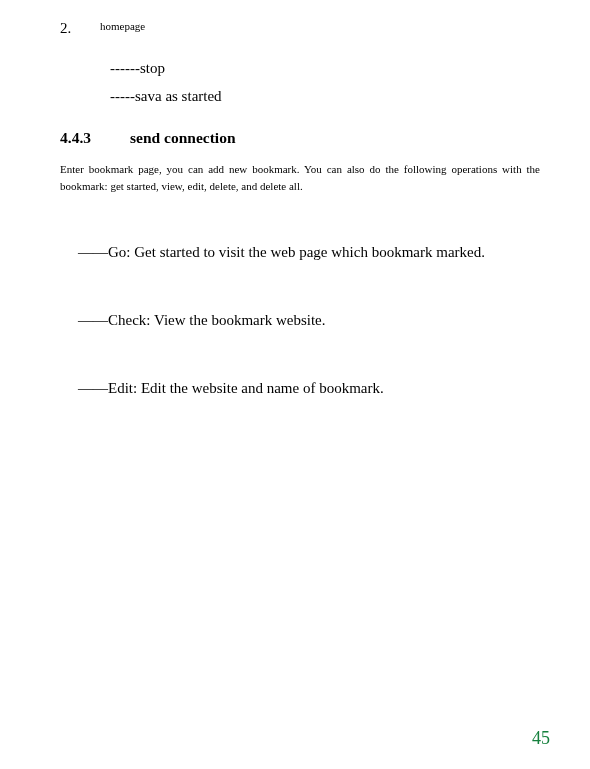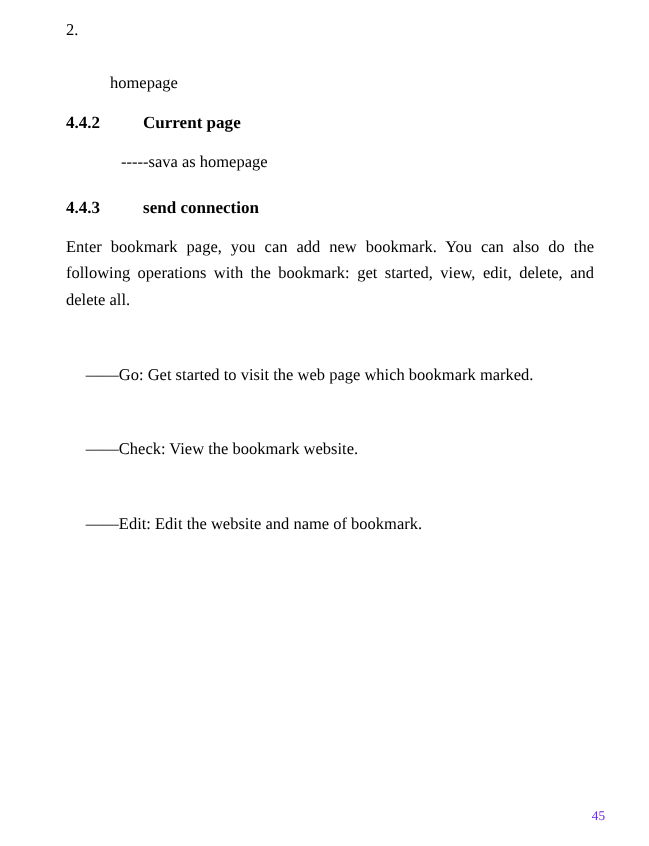--- a/index.html
+++ b/index.html
@@ -25,22 +25,21 @@
     }
     .item-2-header {
       display: flex;
       margin-bottom: 4px;
     }
     .item-2-num {
       min-width: 40px;
       font-size: 15px;
     }
     .item-2-title {
-      font-size: 15px;
-      margin-top: 48px;
+      font-size: 11px;
     }
     .item-2-desc {
       padding-left: 55px;
       font-size: 15px;
       line-height: 1.5;
     }
     .section-442 {
       margin-bottom: 18px;
     }
     .section-header {
@@ -67,57 +66,54 @@
     .section-443 {
       margin-bottom: 8px;
     }
     .section-444 {
       margin-bottom: 10px;
     }
     .section-444-desc {
       margin-bottom: 8px;
       line-height: 1.6;
       text-align: justify;
-      font-size: 15px;
+      font-size: 11px;
     }
     .bullet-item {
       font-size: 15px;
       line-height: 1.6;
       text-indent: -18px;
       padding-left: 36px;
       margin-bottom: 2px;
       margin-top: 44px;
     }
     .page-number {
       position: absolute;
       bottom: 20px;
       right: 40px;
-      font-size: 12px;
-      color: #6d28d9;
+      font-size: 18px;
+      color: #15803d;
     }
   </style>
 </head>
 <body>
 
 <div class="content-area">
 
   <div class="item-2">
     <div class="item-2-header">
       <span class="item-2-num">2.</span>
       <span class="item-2-title">homepage</span>
     </div>
   </div>
 
   <div class="section-442">
-    <div class="section-header">
-      <span class="section-num">4.4.2</span>
-      <span class="section-title">Current page</span>
-    </div>
     <div class="menu-items">
-      <div class="menu-item">-----sava as homepage</div>
+      <div class="menu-item">------stop</div>
+      <div class="menu-item">-----sava as started</div>
     </div>
   </div>
 
   <div class="section-443">
     <div class="section-header">
       <span class="section-num">4.4.3</span>
       <span class="section-title">send connection</span>
     </div>
   </div>
 

